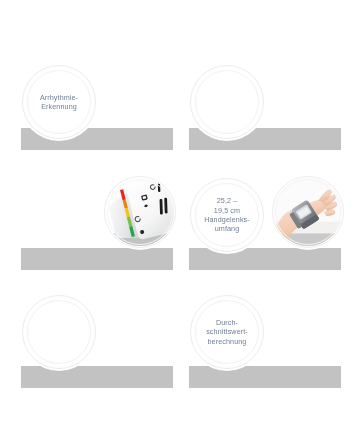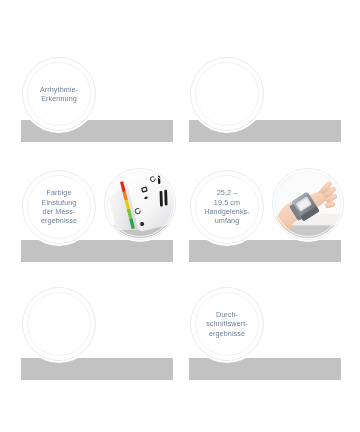--- a/index.html
+++ b/index.html
@@ -11,21 +11,21 @@
     width: 360px;
     height: 432px;
     position: relative;
     overflow: hidden;
     font-family: "Liberation Sans", sans-serif;
   }
 
   .feature-grid {
     position: absolute;
     left: 0;
-    top: 4px;
+    top: 12px;
     width: 360px;
     height: 372px;
   }
 
   
   .feature-cell {
     position: absolute;
     width: 172px;
     height: 115px;
   }
@@ -125,27 +125,20 @@
 
   <div class="feature-cell col-right row-1">
     <div class="grey-band"></div>
     <div class="bubble">
       <div class="bubble-inner"></div>
     </div>
   </div>
 
   <div class="feature-cell col-left row-2">
     <div class="grey-band"></div>
-    <div class="bubble">
-      <div class="bubble-inner"></div>
-      <div class="bubble-text">Farbige
-Einstufung
-der Mess-
-ergebnisse</div>
-    </div>
     <div class="photo-circle">
       <div class="photo-ring"></div>
       <svg class="photo-svg" viewBox="0 0 72 72">
         <defs>
           <clipPath id="pcircA">
               <circle cx="36" cy="36" r="35"></circle>
             </clipPath>
           <linearGradient id="cuffG" x1="0" y1="0" x2="1" y2="1">
             <stop offset="0%" stop-color="#fdfdfd"></stop>
             <stop offset="55%" stop-color="#e9eaec"></stop>
@@ -258,17 +251,17 @@
       <div class="bubble-inner"></div>
     </div>
   </div>
 
   <div class="feature-cell col-right row-3">
     <div class="grey-band"></div>
     <div class="bubble">
       <div class="bubble-inner"></div>
       <div class="bubble-text">Durch-
 schnittswert-
-ergebnisse</div>
+berechnung</div>
     </div>
   </div>
 
 </div>
 
 </body></html>

